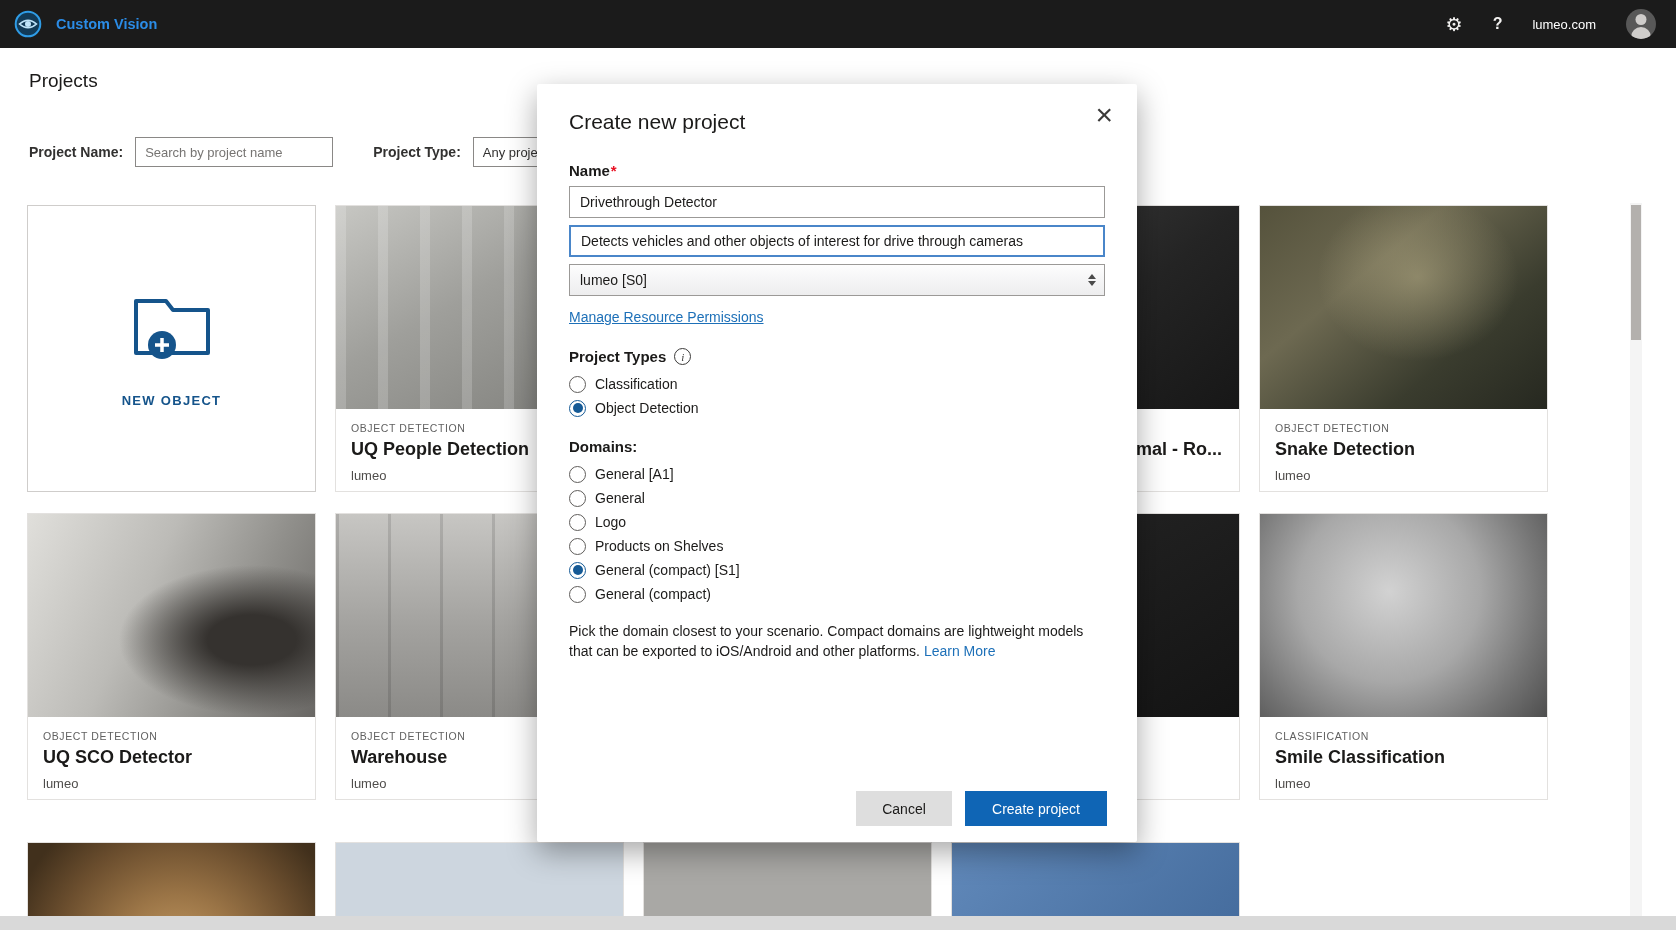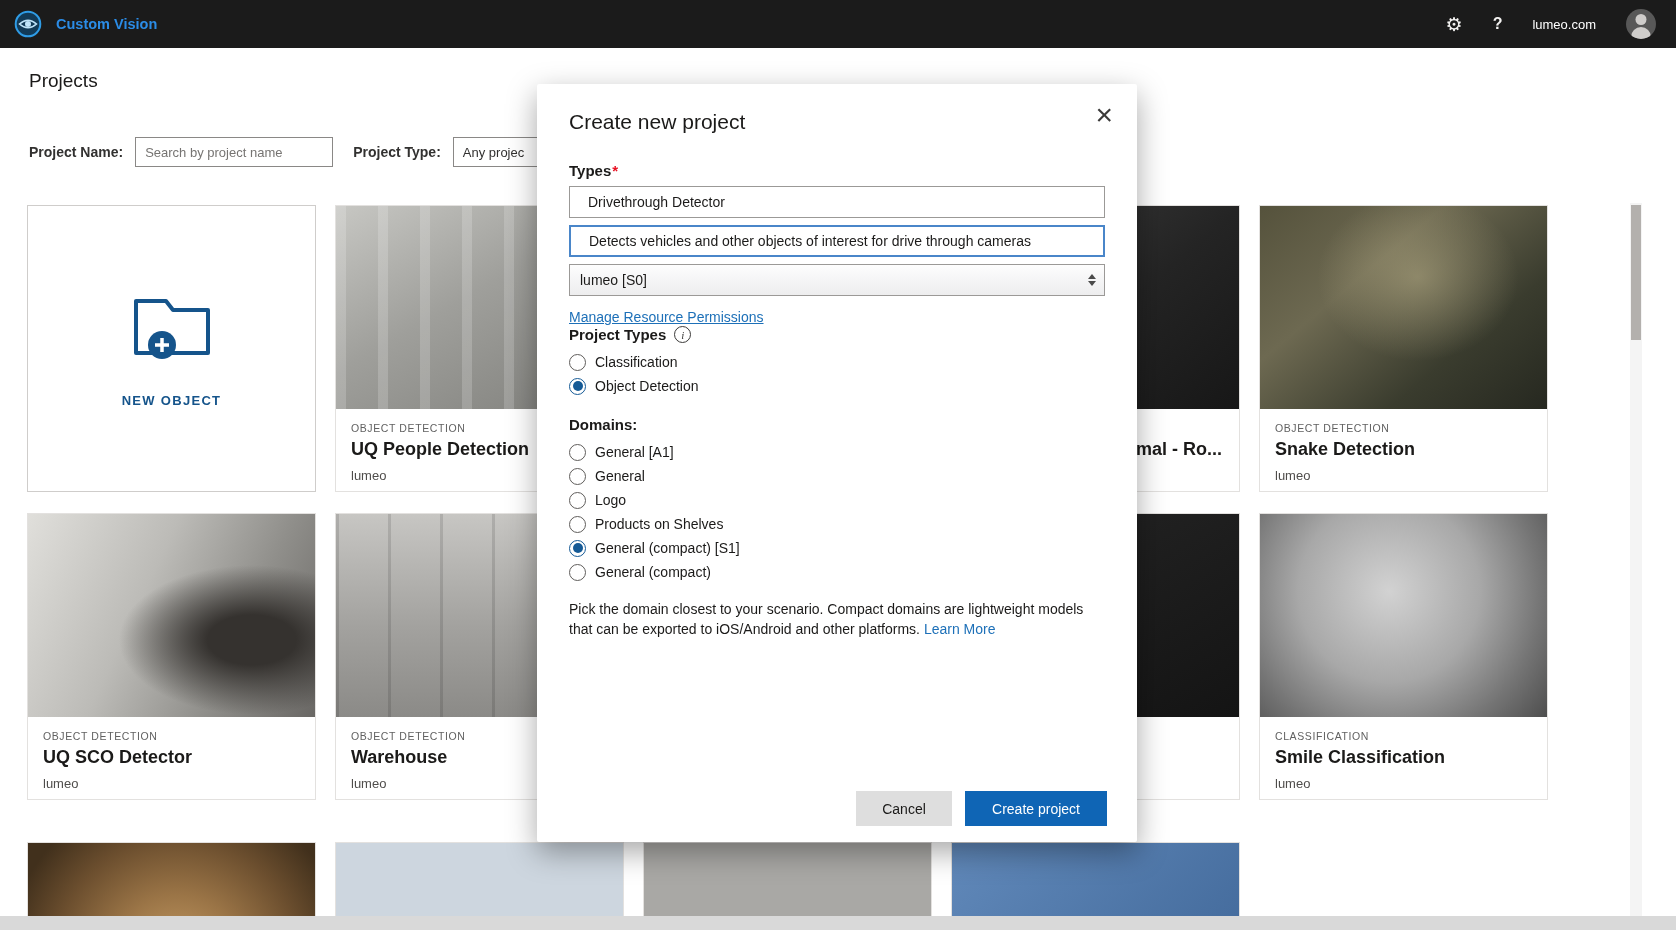--- a/index.html
+++ b/index.html
@@ -22,21 +22,21 @@
   .avatar::after { content:""; position:absolute; top:18px; left:50%; transform:translateX(-50%);
                    width:20px; height:12px; border-radius:10px 10px 0 0; background:#cfcdcb; }
 
   
   .page-title { position:absolute; left:29px; top:70px; font-size:19px; font-weight:400; color:#1b1a19; }
   .filters { position:absolute; left:29px; top:137px; display:flex; align-items:center; }
   .filter-label { font-size:14px; font-weight:700; color:#323130; }
   .search-input { margin-left:12px; width:198px; height:30px; border:1px solid #8a8886; padding:0 9px;
                   font-size:13px; color:#323130; font-family:inherit; }
   .search-input::placeholder { color:#767472; }
-  .type-label { margin-left:20px; }
+  .type-label { margin-left:40px; }
   .type-select { margin-left:12px; width:220px; height:30px; border:1px solid #8a8886; background:#fff;
                  display:flex; align-items:center; justify-content:space-between; padding:0 9px;
                  font-size:13px; color:#323130; cursor:pointer; }
   .caret { font-size:10px; color:#4a4a4a; }
 
   
   .card { position:absolute; width:289px; height:287px; background:#fff; border:1px solid #e3e1df; cursor:pointer; }
   .card-img { height:203px; }
   .card-body { padding:13px 15px 0 15px; }
   .card-type { font-size:10.5px; letter-spacing:.6px; color:#616161; }
@@ -81,36 +81,36 @@
 
   
   .modal { position:absolute; left:537px; top:84px; width:600px; height:758px; background:#fff;
            border-radius:2px; box-shadow:0 10px 30px rgba(0,0,0,.35); z-index:100; padding:26px 32px; }
   .modal-title { font-size:21px; font-weight:400; color:#1b1a19; }
   .close-btn { position:absolute; top:16px; right:24px; font-size:30px; font-weight:300; color:#3b3a39;
                line-height:1; cursor:pointer; }
   .field-label { font-size:15px; font-weight:700; color:#1b1a19; }
   .req { color:var(--required_red,#e81123); margin-left:1px; }
   .mt-name { margin-top:28px; }
-  .text-input { margin-top:7px; width:100%; height:32px; border:1px solid #9b9997; padding:0 18px;
+  .text-input { margin-top:7px; width:100%; height:32px; border:1px solid #9b9997; padding:0 10px;
                 font-size:14px; color:#1b1a19; font-family:inherit; display:block; }
   .text-input.focused { border:2px solid var(--focus_border,#4a86c9); }
   .mt-desc { margin-top:17px; }
   .resource-row { margin-top:17px; display:flex; justify-content:space-between; align-items:baseline; }
   .link { color:var(--link_blue,#1d70b8); font-size:13px; cursor:pointer; text-decoration:none; }
   .select-box { margin-top:7px; position:relative; height:32px; border:1px solid #9b9997;
                 background:linear-gradient(#fdfdfd,#ededee); display:flex; align-items:center;
                 padding:0 9px 0 10px; font-size:14px; color:#1b1a19; cursor:pointer; }
   .select-arrows { position:absolute; right:8px; top:50%; transform:translateY(-50%); display:flex;
                    flex-direction:column; gap:2px; }
   .select-arrows i { display:block; width:0; height:0; border-left:4px solid transparent; border-right:4px solid transparent; }
   .arrow-up { border-bottom:5px solid #4a4a4a; }
   .arrow-down { border-top:5px solid #4a4a4a; }
   .manage-link { display:inline-block; margin-top:13px; font-size:14px; text-decoration:underline; }
-  .section-label { display:flex; align-items:center; gap:8px; }
+  .section-label { margin-top:22px; display:flex; align-items:center; gap:8px; }
   .info-icon { width:17px; height:17px; border:1.4px solid #3b3a39; border-radius:50%; display:inline-flex;
                align-items:center; justify-content:center; font-size:11px; font-style:italic;
                font-family:"Liberation Serif",serif; color:#3b3a39; cursor:pointer; }
   .radio-row { display:flex; align-items:center; gap:9px; height:24px; cursor:pointer; }
   .first-radio { margin-top:7px; }
   .radio { width:17px; height:17px; border:1.5px solid #5f5d5b; border-radius:50%; position:relative; flex:none; }
   .radio.selected { border-color:var(--radio_selected,#155a96); }
   .radio.selected::after { content:""; position:absolute; inset:2.5px; background:var(--radio_selected,#155a96);
                            border-radius:50%; }
   .radio-label { font-size:14px; color:#1b1a19; }
@@ -247,21 +247,21 @@
   <div class="vscroll">
     <div class="vscroll-thumb"></div>
   </div>
   <div class="bottom-strip"></div>
 
   <div class="modal">
     <div class="modal-title">Create new project</div>
     <div class="close-btn">×</div>
 
     <div class="field-label mt-name">
-      <span>Types</span><span class="req">*</span>
+      <span>Name</span><span class="req">*</span>
     </div>
     <input class="text-input" type="text" value="Drivethrough Detector" style="">
 
     <input class="text-input focused" type="text" value="Detects vehicles and other objects of interest for drive through cameras" style="">
 
     <div class="select-box">
       <span>lumeo [S0]</span>
       <span class="select-arrows">
           <i class="arrow-up"></i>
           <i class="arrow-down"></i>

